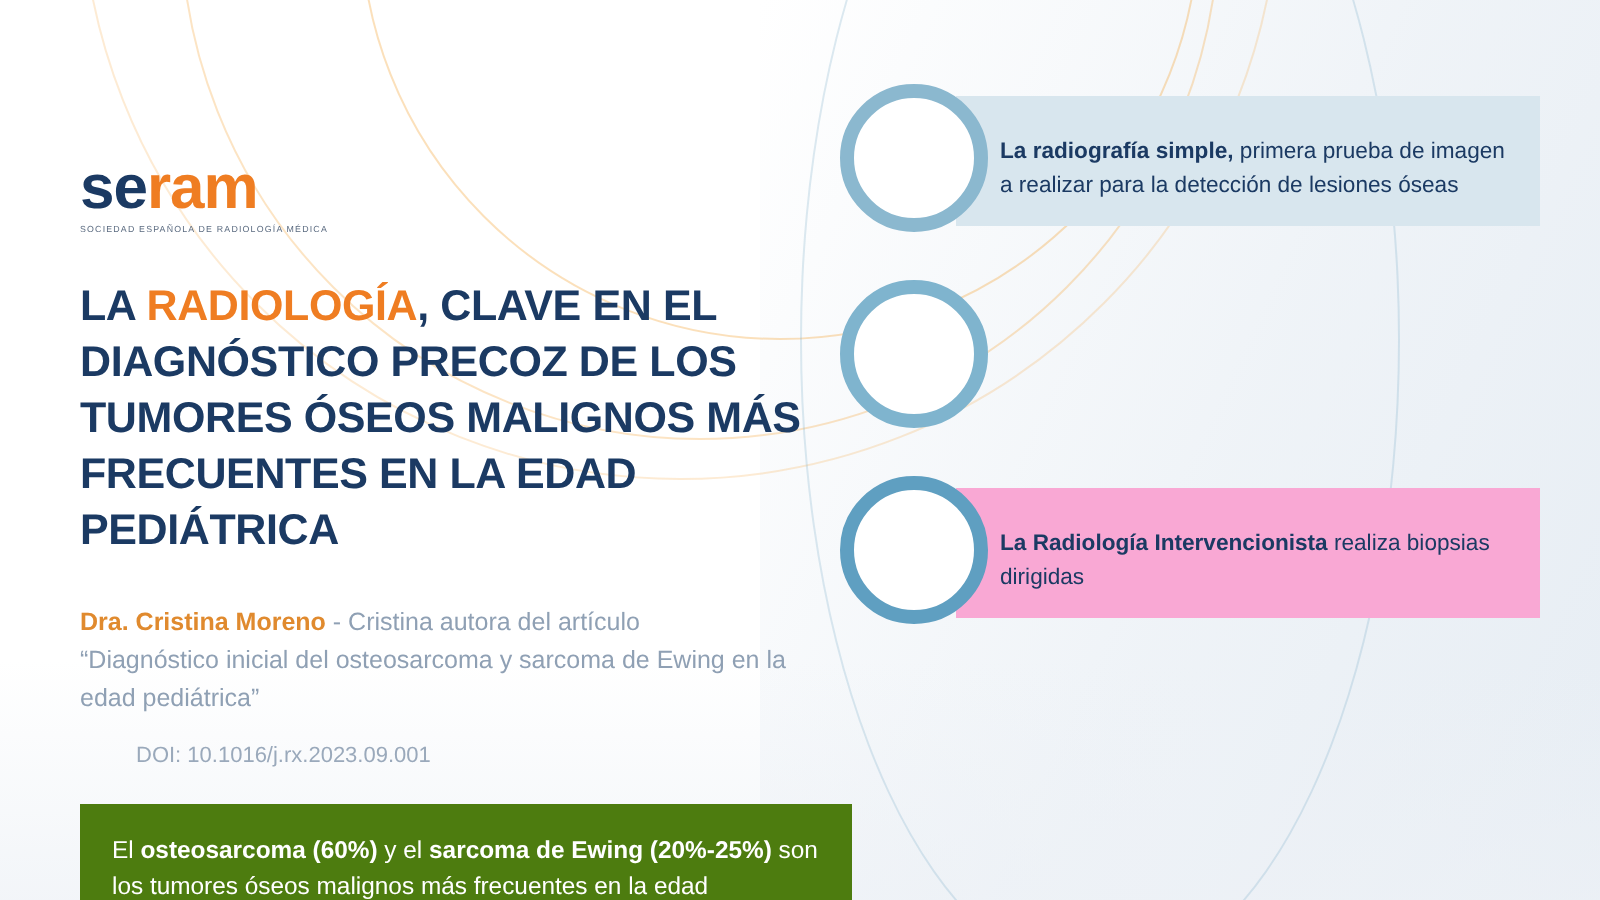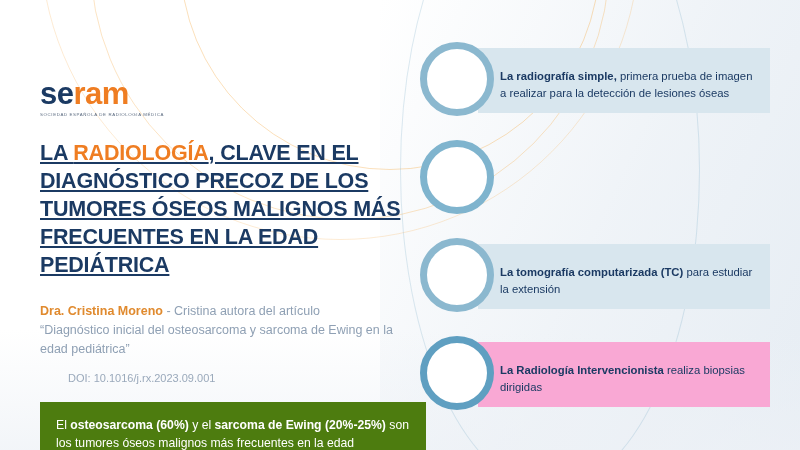--- a/index.html
+++ b/index.html
@@ -50,21 +50,20 @@
   .logo-sub {
     font-size: 4.4px; letter-spacing: 0.6px; color: #5b6b80;
     margin-top: 3px; text-transform: uppercase;
   }
 
   .headline {
     font-size: 21.5px; line-height: 1.30; font-weight: bold;
     color: #1b3a63; letter-spacing: -0.2px;
     text-transform: uppercase;
     margin-bottom: 22px;
-    text-decoration: underline;
   }
   .headline .hl { color: #ef7d22; }
 
   .author {
     font-size: 12.5px; line-height: 1.55; color: #8fa0b4;
     margin-bottom: 12px;
   }
   .author .name { color: #e08a2e; font-weight: bold; }
   .doi {
     font-size: 11px; color: #9aa9bb; margin-bottom: 18px; margin-left: 28px;
@@ -150,26 +149,20 @@
       <div class="ring"></div>
       <div class="box">
         <span><b>La radiografía simple,</b><span> primera prueba de imagen a realizar para la detección de lesiones óseas</span></span>
       </div>
     </div>
 
     <div class="row r2">
       <div class="ring"></div>
     </div>
 
-    <div class="row r3">
-      <div class="ring"></div>
-      <div class="box">
-        <span><b> La tomografía computarizada (TC)</b><span> para estudiar la extensión</span></span>
-      </div>
-    </div>
 
     <div class="row r4">
       <div class="ring"></div>
       <div class="box">
         <span><b>La Radiología Intervencionista</b><span> realiza biopsias dirigidas</span></span>
       </div>
     </div>
 
   </div>
 

